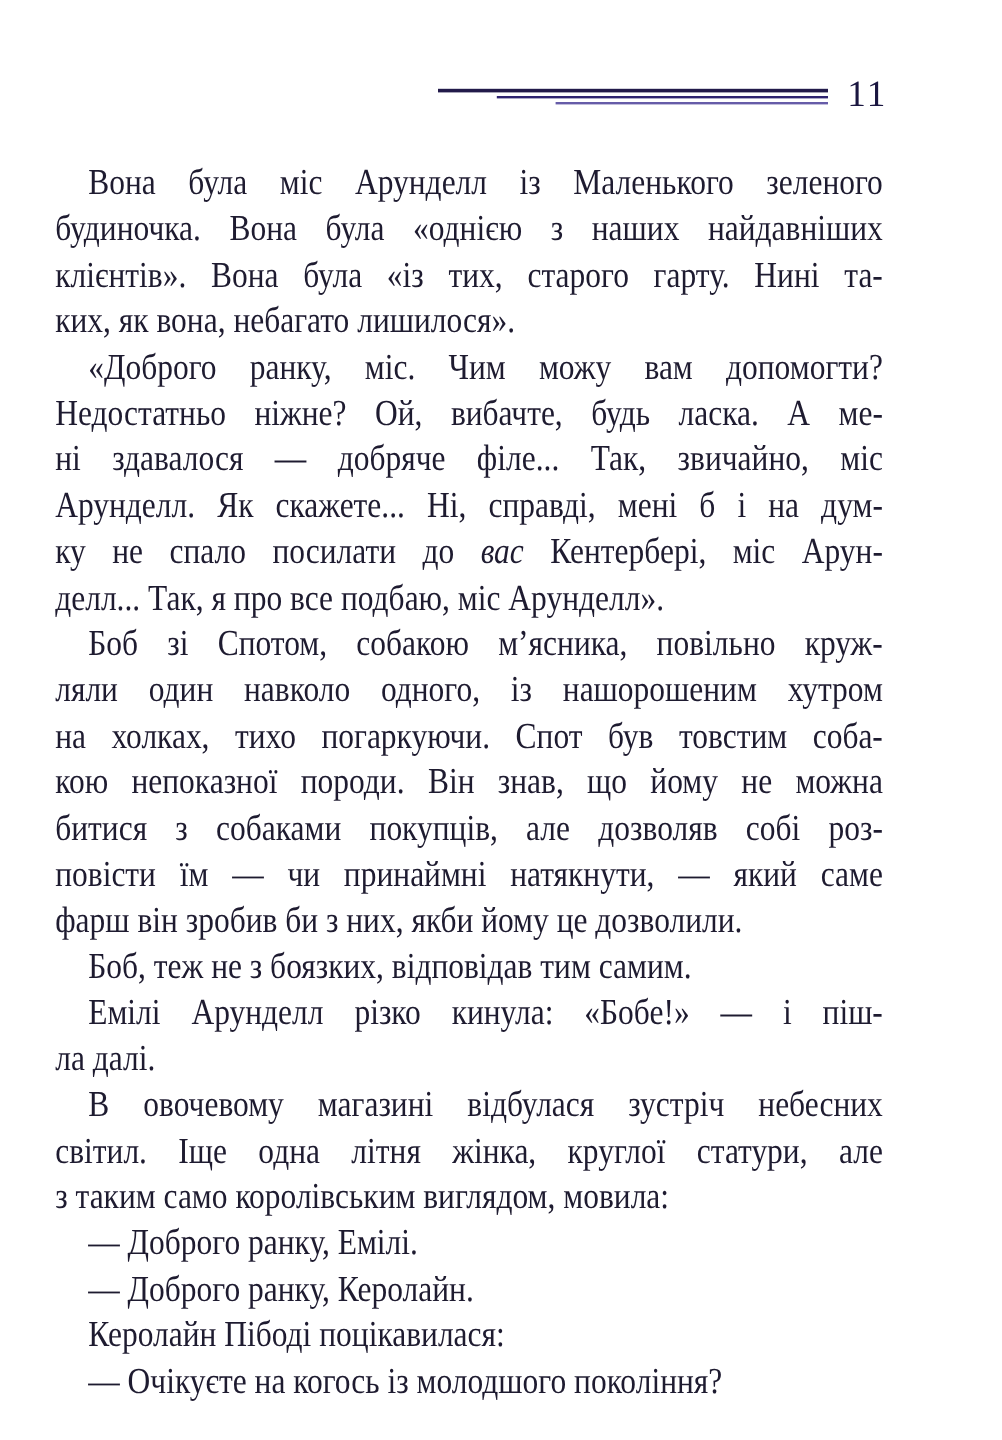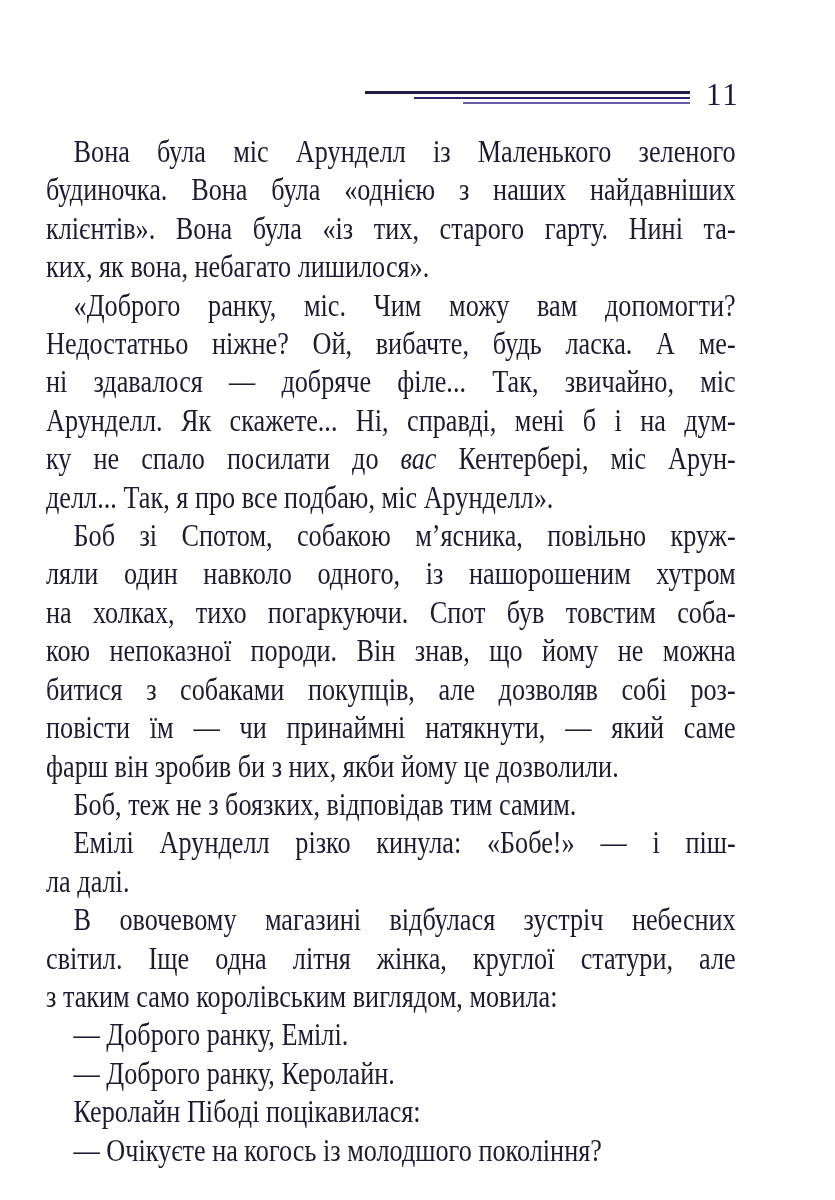--- a/index.html
+++ b/index.html
@@ -17,21 +17,21 @@
     }
     .page {
       position: absolute;
       left: 0; top: 0;
       width: 835px; height: 1200px;
     }
     
     .header {
       position: absolute;
       left: 0; top: 0;
-      width: 835px; height: 120px; margin-top: 17px;
+      width: 835px; height: 120px;
     }
     .rule {
       position: absolute;
       right: 145px;
       background: #2a1f5c;
     }
     .rule.r1 { left: 365px; top: 74px; height: 3px; background: #221a4a; }
     .rule.r2 { left: 414px; top: 80px; height: 2px; background: #2e2370; }
     .rule.r3 { left: 463px; top: 85px; height: 2px; background: #4b3f99; opacity: 0.85; }
     .page-number {

